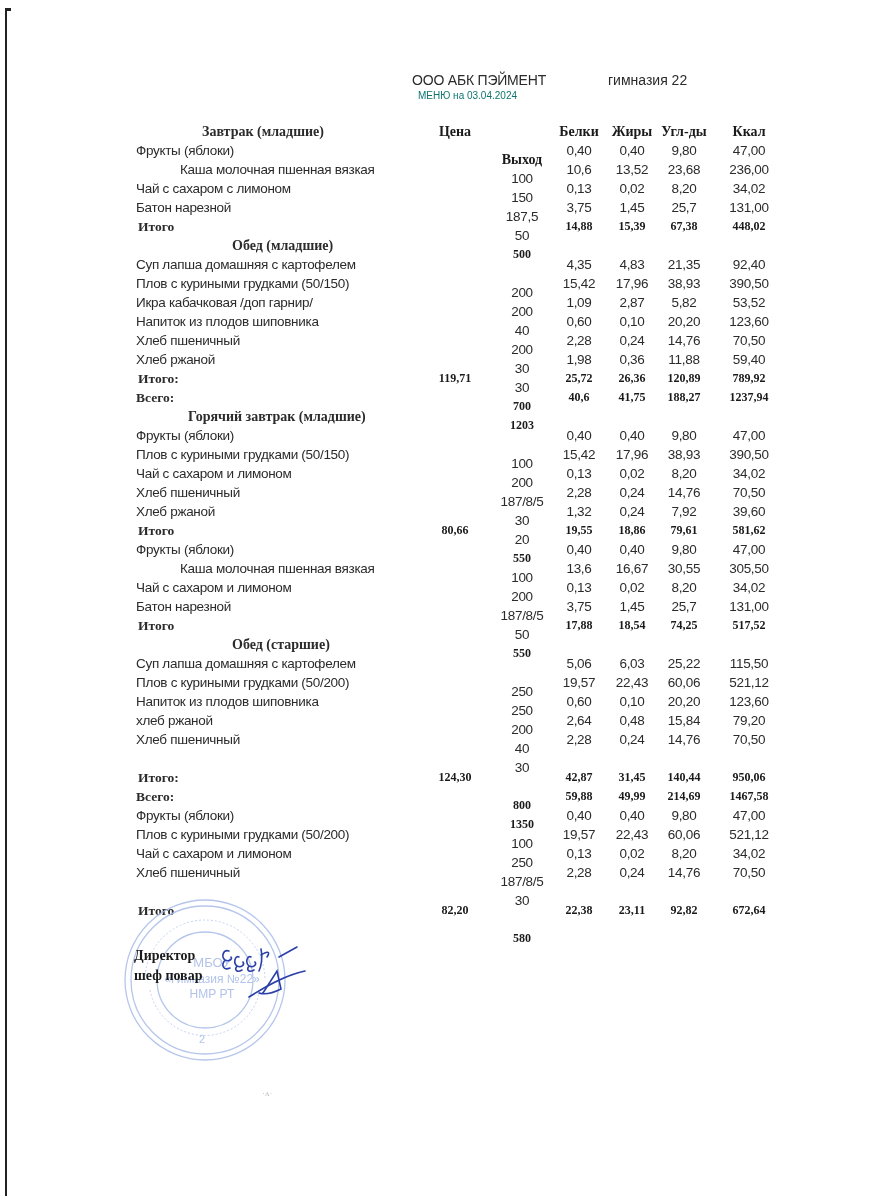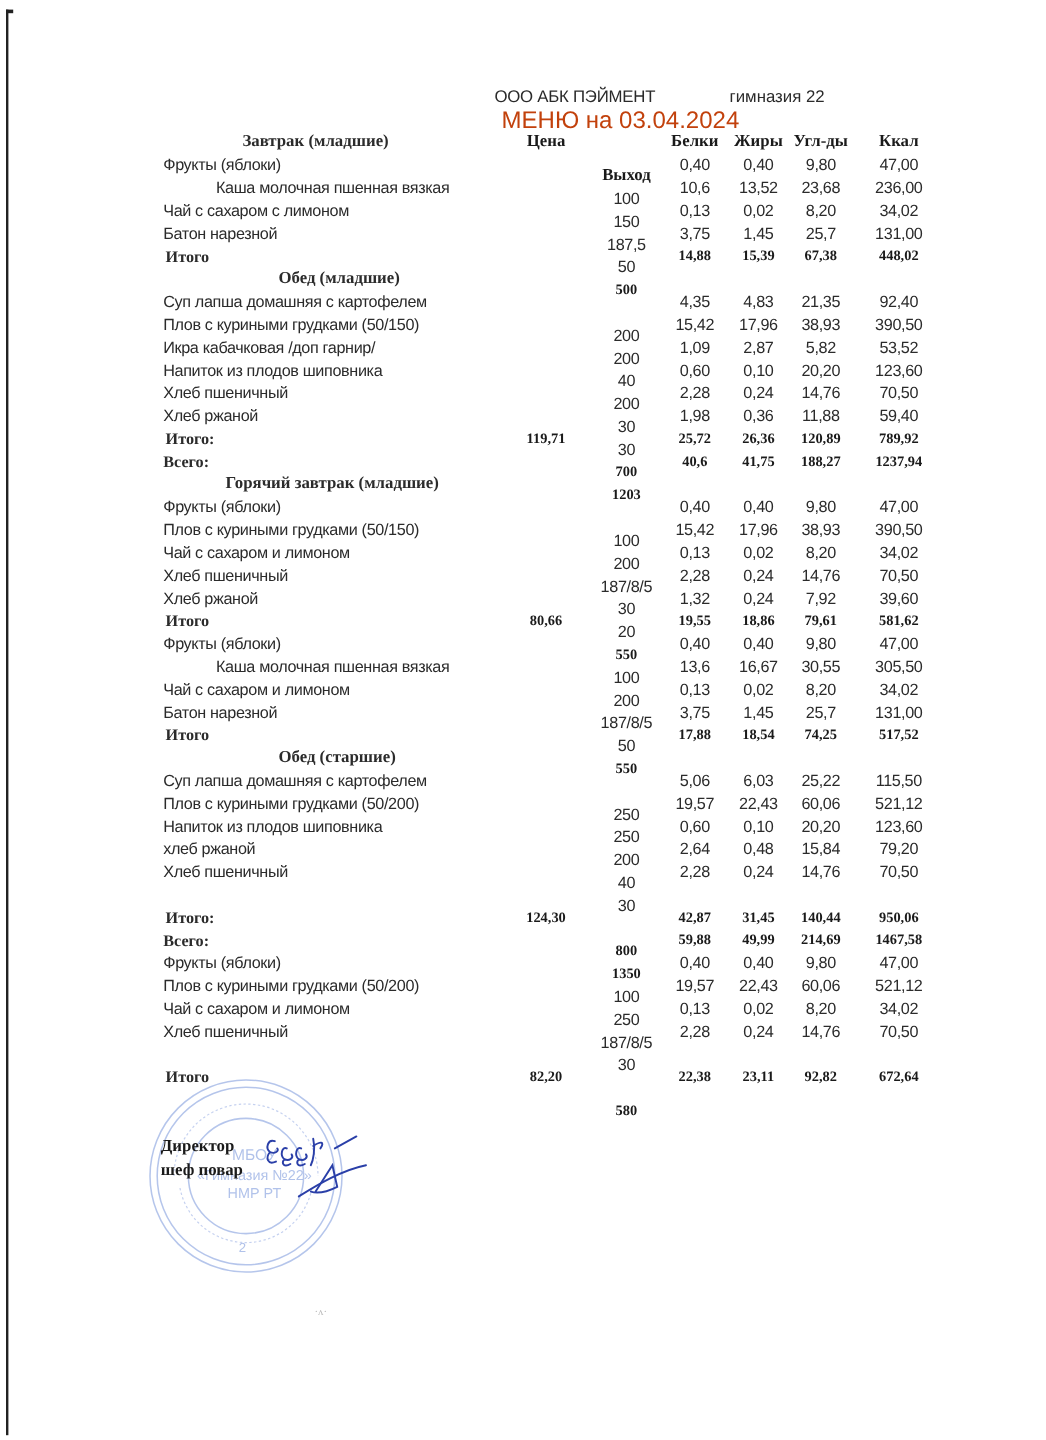--- a/index.html
+++ b/index.html
@@ -2,23 +2,23 @@
 <html><head>
   <meta charset="utf-8">
   <style>
     html, body { margin: 0; padding: 0; background: #ffffff; }
     body { width: 872px; height: 1200px; position: relative; overflow: hidden; font-family: "Liberation Serif", serif; color: #1a1a1a; }
     .scan-edge { position: absolute; left: 5px; top: 8px; width: 2px; height: 1188px; background: #222; }
     .scan-edge-top { position: absolute; left: 5px; top: 8px; width: 6px; height: 3px; background: #222; }
     .header { position: absolute; top: 72px; left: 0; width: 872px; }
     .org { position: absolute; left: 368px; top: 0; font-family: "Liberation Sans", sans-serif; font-size: 14px; letter-spacing: -0.2px; color: #2a2a2a; margin-left: 44px; }
     .school { position: absolute; left: 608px; top: 0; font-family: "Liberation Sans", sans-serif; font-size: 14px; color: #2a2a2a; }
-    .menu-date { position: absolute; left: 418px; top: 18px; font-family: "Liberation Sans", sans-serif; font-size: 20px; color: #c2410c; }
-
-    .table { position: absolute; top: 109px; left: 0; width: 716px; }
+    .menu-date { position: absolute; left: 418px; top: 18px; font-family: "Liberation Sans", sans-serif; font-size: 10px; color: #0f766e; }
+
+    .table { position: absolute; top: 122px; left: 0; width: 716px; }
     .row { position: relative; height: 19px; font-size: 14px; line-height: 19px; }
     .row.gap { height: 38px; }
     .row.gap .cell { top: 19px; }
     .cell { position: absolute; top: 0; white-space: nowrap; font-family: "Liberation Sans", sans-serif; font-size: 13.5px; letter-spacing: -0.3px; color: #2b2b2b; }
     .name { left: 136px; }
     .name.indent { left: 180px; }
     .name.section { left: 190px; font-family: "Liberation Serif", serif; font-weight: bold; font-size: 14px; letter-spacing: 0; }
     .name.section.hdr1 { left: 202px; }
     .name.section.sec-lunch { left: 232px; }
     .name.section.sec-hot { left: 188px; }

